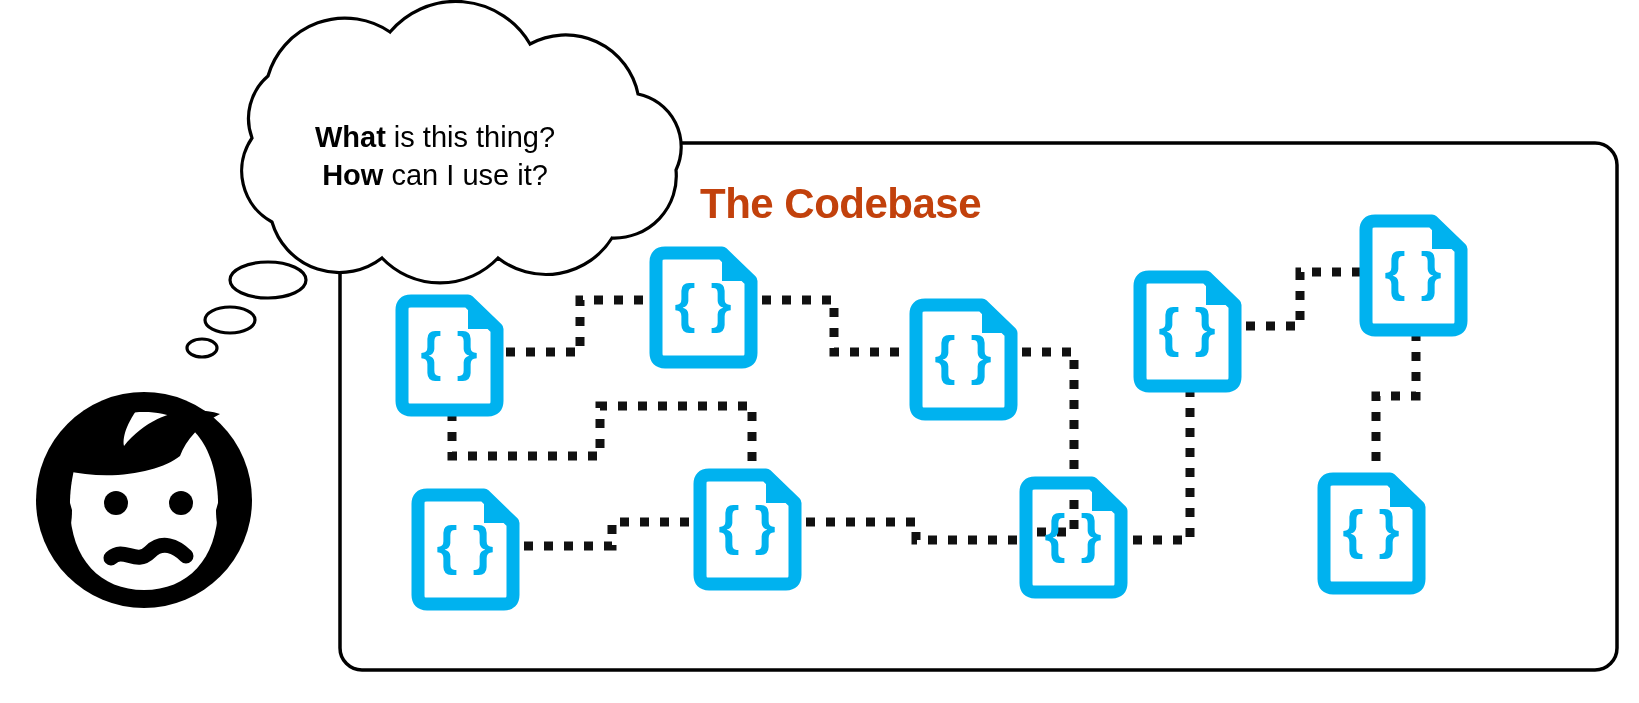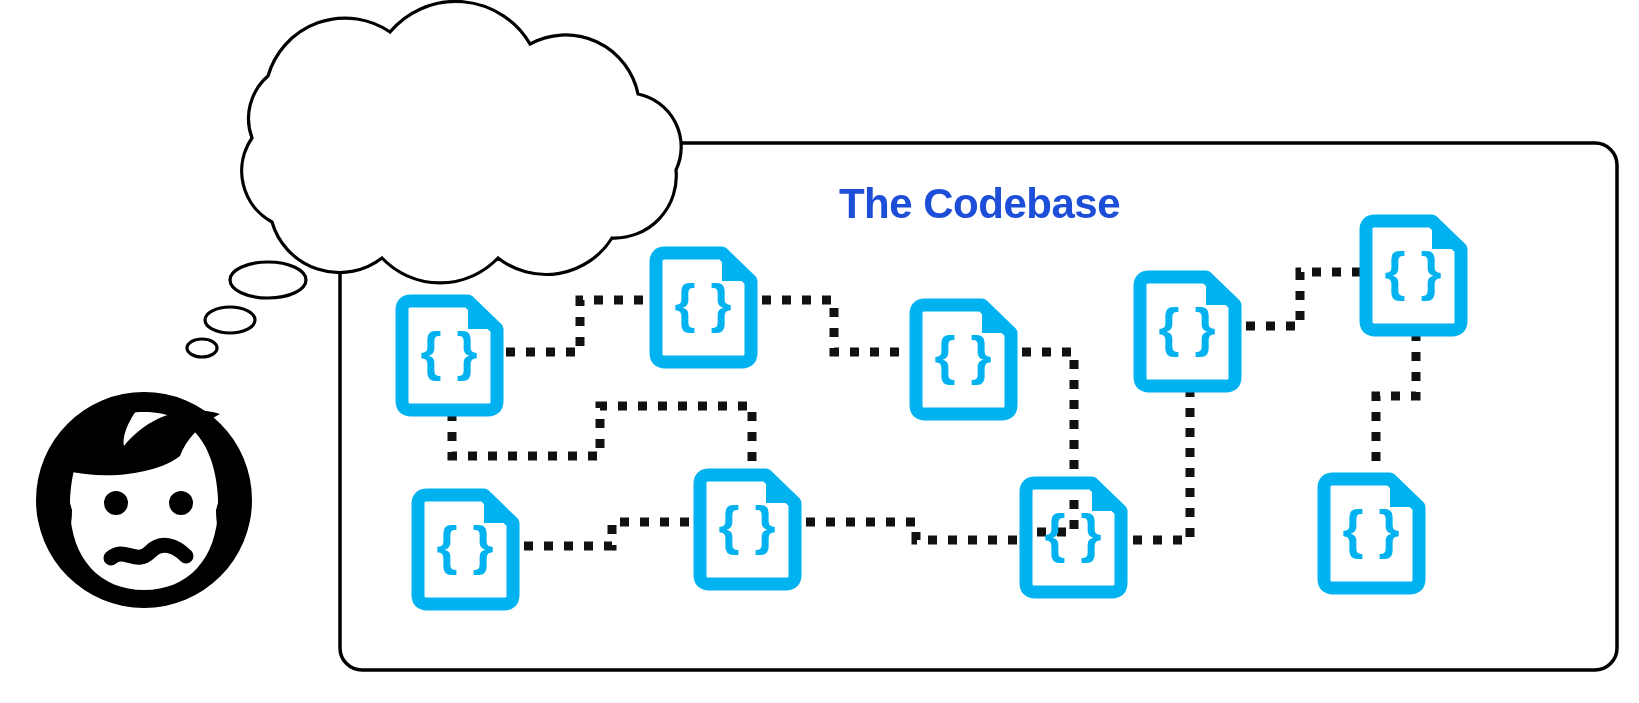--- a/index.html
+++ b/index.html
@@ -36,25 +36,25 @@
     white-space: nowrap;
   }
   .thought-text .em {
     font-weight: bold;
   }
   .codebase-title {
     position: absolute;
     left: 700px;
     top: 180px;
     width: 420px;
-    text-align: right;
+    text-align: left;
     font-size: 42px;
     font-weight: bold;
     letter-spacing: -0.5px;
-    color: #1d4ed8;
+    color: #c2410c;
     font-family: "Liberation Sans", sans-serif;
     white-space: nowrap;
   }
 </style>
 </head>
 <body>
 
 <div id="stage">
 
   <svg id="scene" viewBox="0 0 1639 703">
@@ -159,16 +159,20 @@
       <path d="M 220 496 C 232 496 234 516 226 528 C 218 538 216 522 216 510 Z" fill="#000000"></path>
 
       <circle cx="116" cy="503" r="12" fill="#000000"></circle>
       <circle cx="181" cy="503" r="12" fill="#000000"></circle>
 
       <path d="M 111 558 C 124 546 136 566 150 552 C 162 540 176 546 186 556" fill="none" stroke="#000000" stroke-width="15" stroke-linecap="round" stroke-linejoin="round"></path>
     </g>
 
   </svg>
 
+  <div class="thought-text">
+    <div><span class="em">What</span><span> is this thing?</span></div>
+    <div><span class="em">How</span><span> can I use it?</span></div>
+  </div>
 
   <div class="codebase-title">The Codebase</div>
 
 </div>
 
 </body></html>

